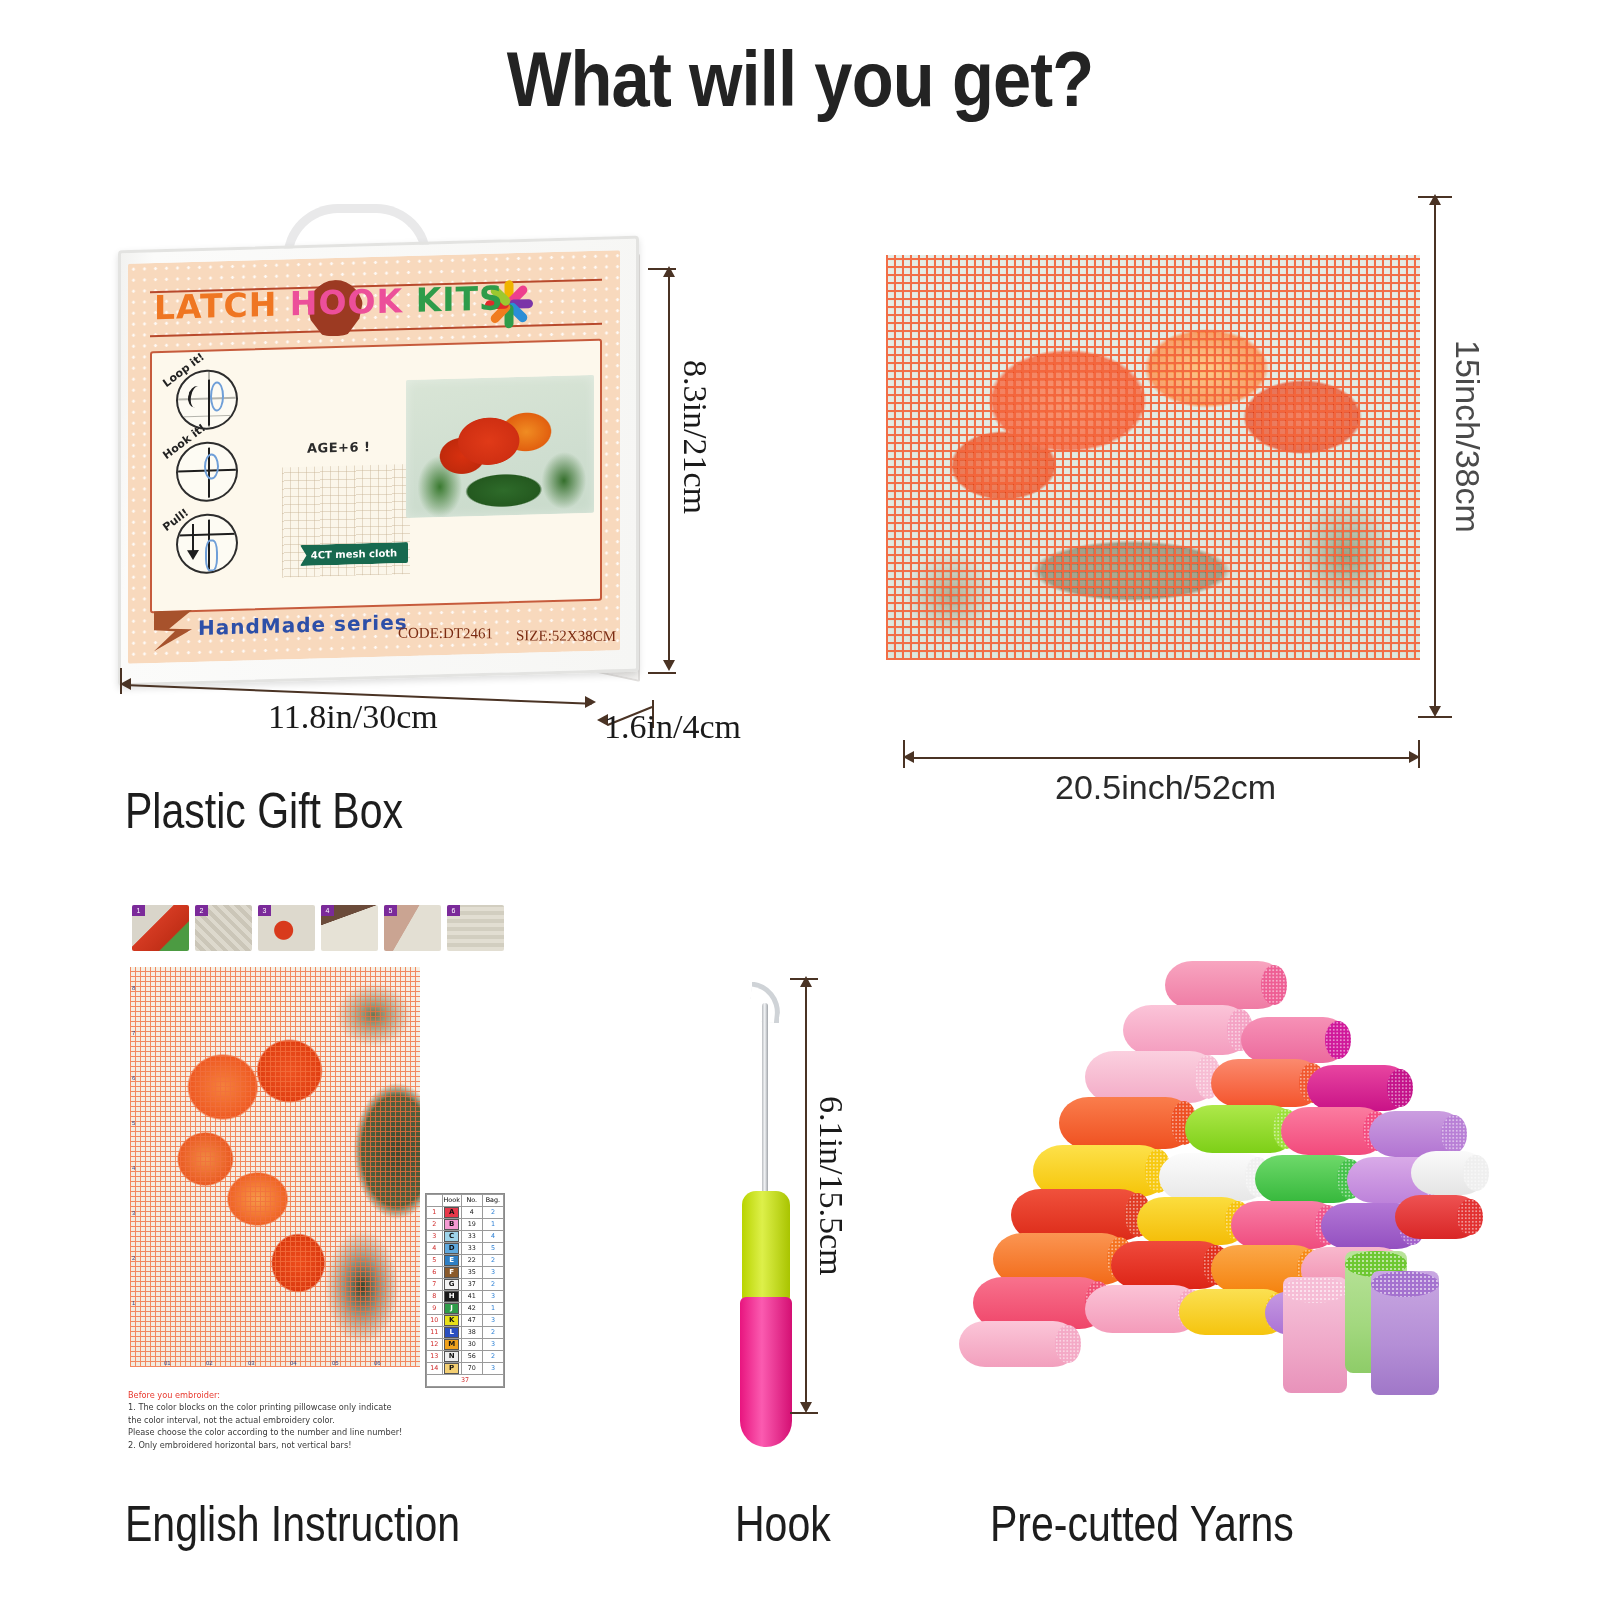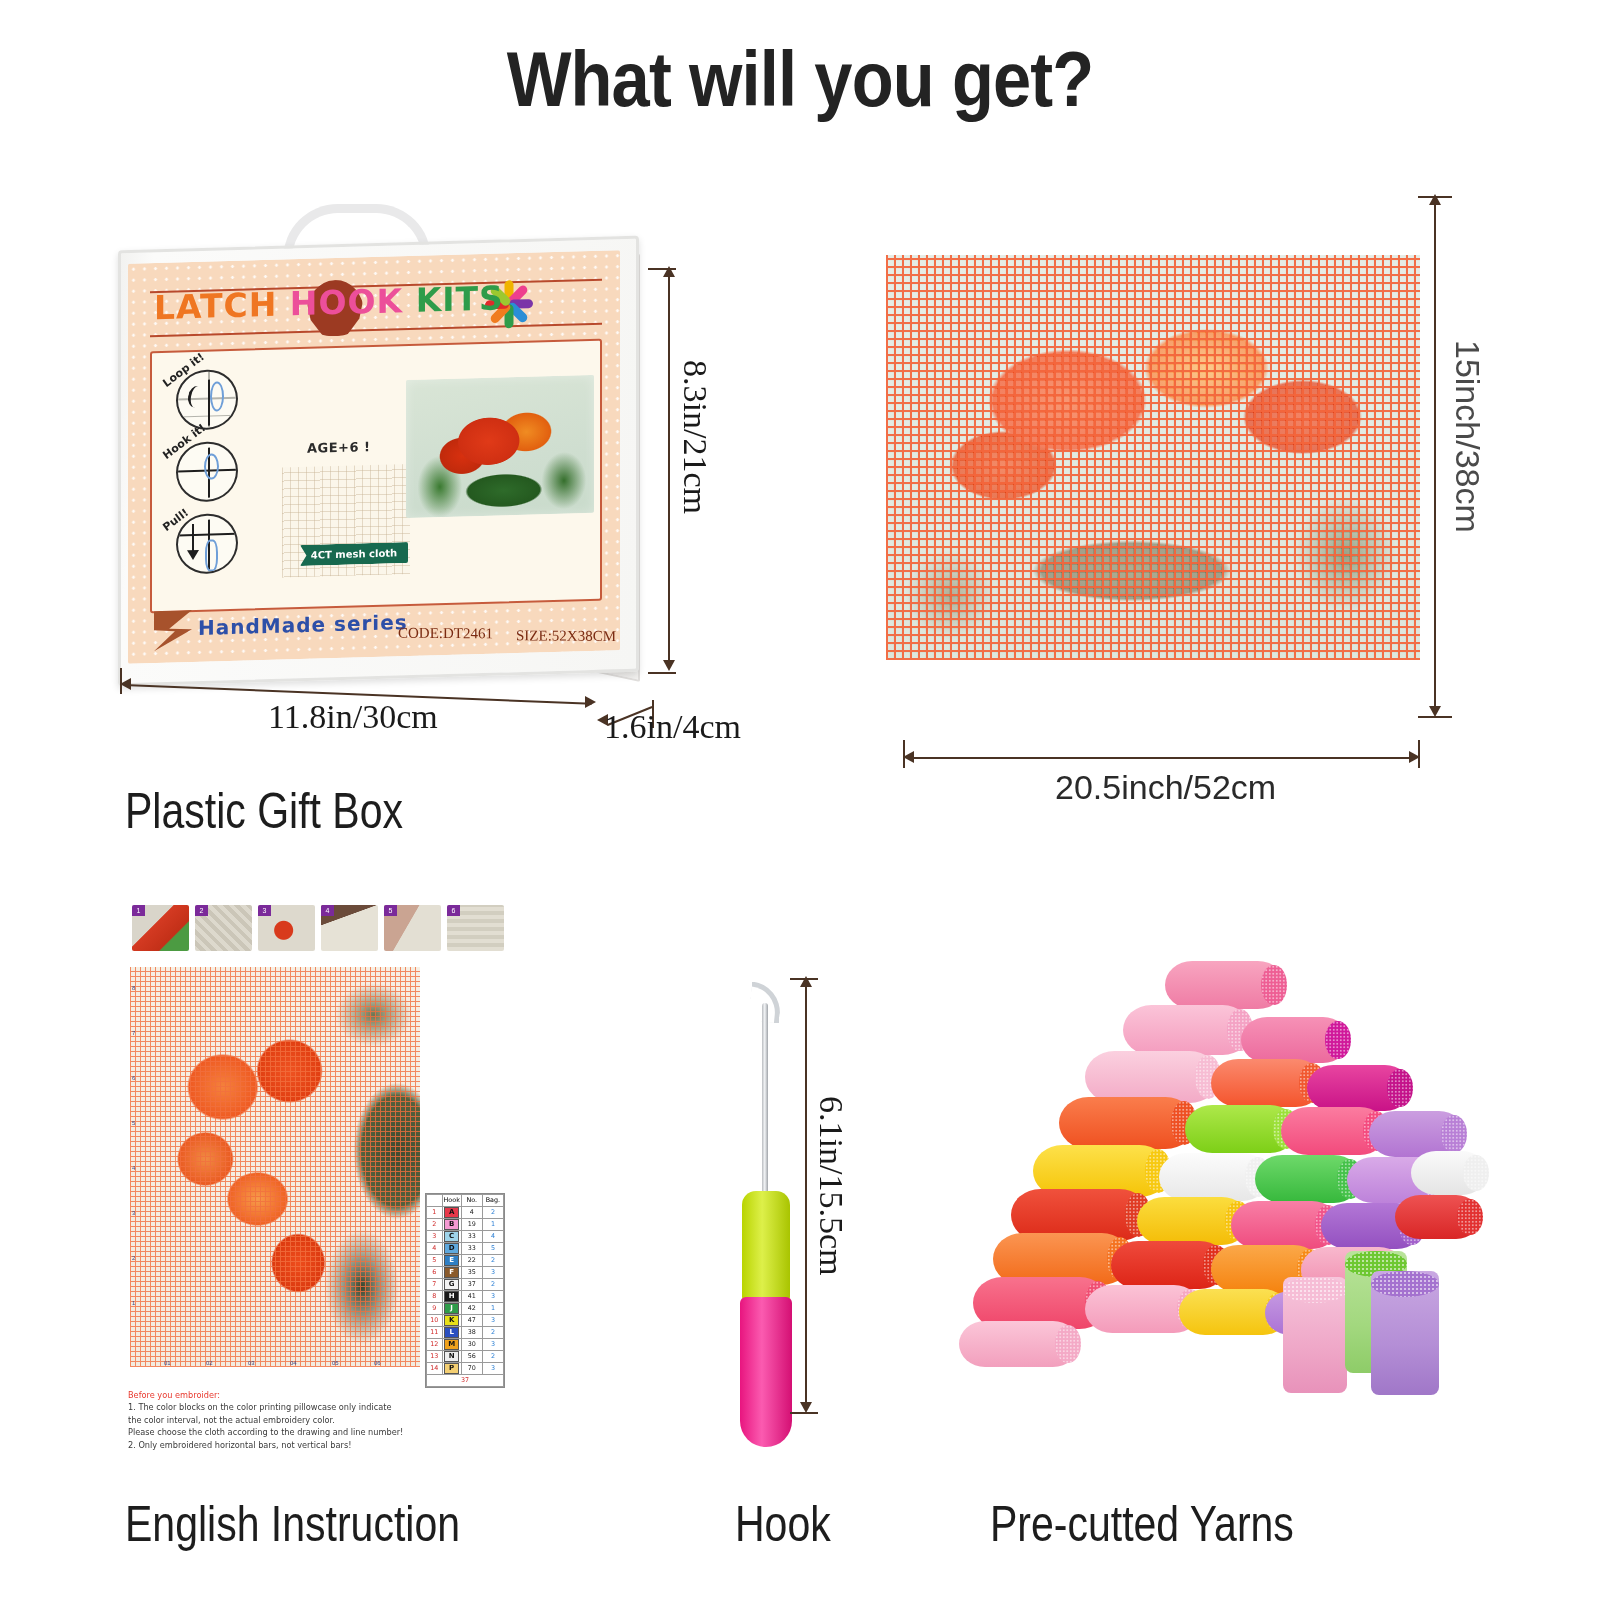--- a/index.html
+++ b/index.html
@@ -526,21 +526,21 @@
               <td colspan="4" class="lg-total">37</td>
             </tr>
           </tfoot>
       </table>
     </div>
 
     <div class="before-note">
       <div class="bn-head">Before you embroider:</div>
       <div>1. The color blocks on the color printing pillowcase only indicate</div>
       <div>the color interval,  not the actual embroidery color.</div>
-      <div> Please choose the cloth according to the drawing and line number!</div>
+      <div> Please choose the color according to the number and line number!</div>
       <div>2. Only embroidered horizontal bars, not vertical bars!</div>
     </div>
   </div>
 
   <div class="caption" style="left:125px;top:1495px;">English Instruction</div>
 
   <div class="hook-wrap">
     <div class="hook-tip"></div>
     <div class="hook-shaft"></div>
     <div class="hook-handle-top"></div>

